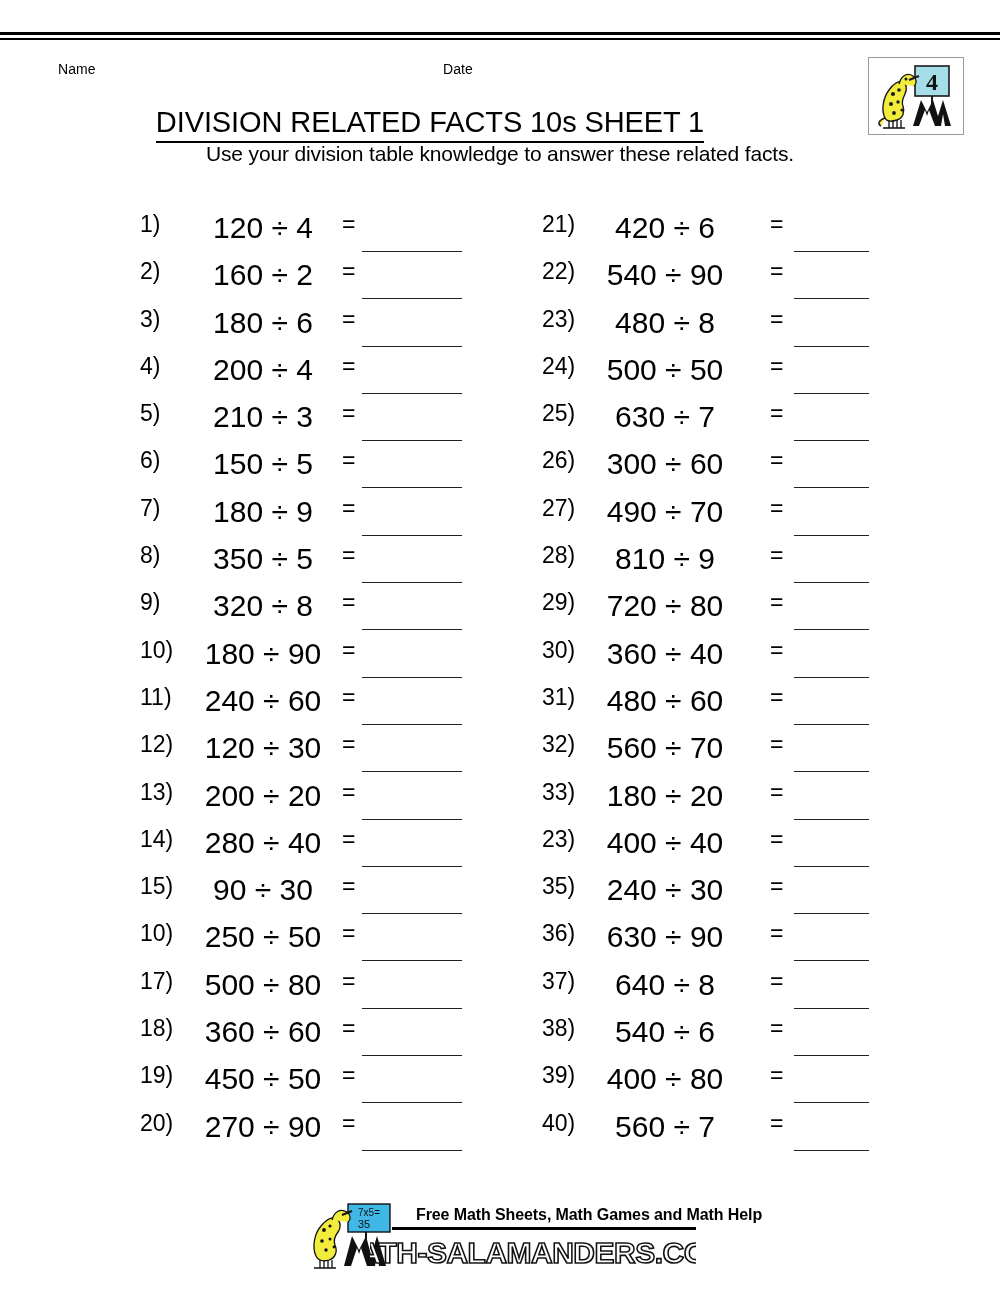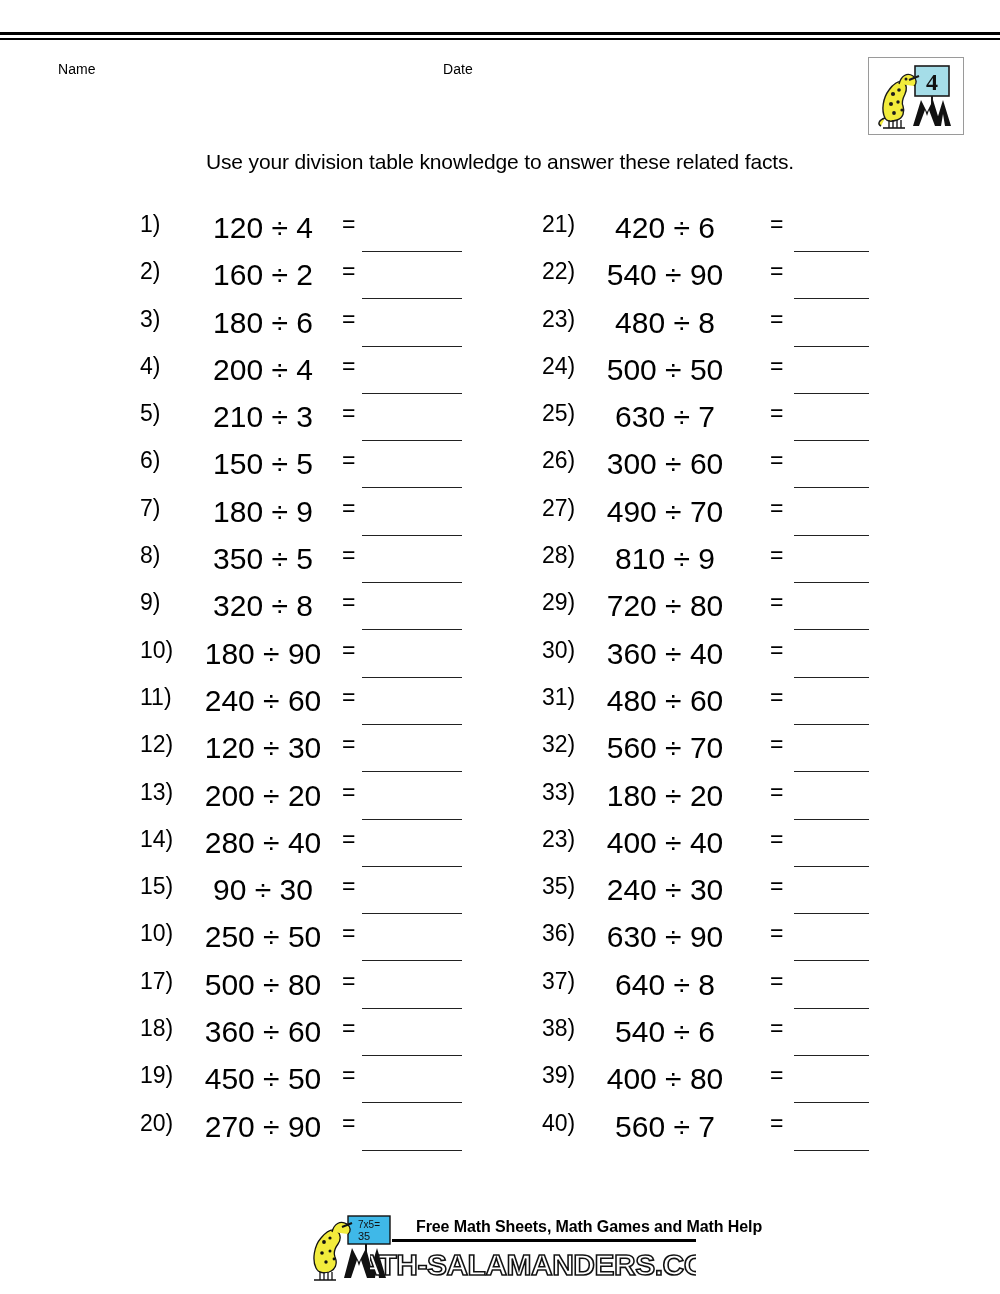--- a/index.html
+++ b/index.html
@@ -78,21 +78,21 @@
     letter-spacing: -0.1px;
     white-space: nowrap;
   }
   #title .u {
     border-bottom: 2px solid #000;
     padding-bottom: 3px;
   }
   #subtitle {
     position: absolute;
     left: 0;
-    top: 150px;
+    top: 142px;
     width: 1000px;
     text-align: center;
     font-size: 21px;
     font-weight: 400;
     letter-spacing: -0.15px;
     white-space: nowrap;
   }
 
   
   .col {
@@ -144,21 +144,21 @@
   
   #footer {
     position: absolute;
     left: 0;
     top: 1198px;
     width: 1000px;
     height: 78px;
   }
   #footer-inner {
     position: relative;
-    margin: 12px auto;
+    margin: 0 auto;
     width: 392px;
     height: 78px;
   }
   #footer-salamander {
     position: absolute;
     left: 0;
     top: 2px;
   }
   #footer-tagline {
     position: absolute;
@@ -232,20 +232,21 @@
         <circle cx="30" cy="32" r="1.8"></circle>
         <circle cx="22" cy="46" r="2"></circle>
         <circle cx="29" cy="44" r="1.7"></circle>
         <circle cx="25" cy="55" r="1.9"></circle>
         <circle cx="33" cy="52" r="1.6"></circle>
         <circle cx="37" cy="21" r="1.5"></circle>
       </g>
     </svg>
   </div>
 
+  <div id="title"><span class="u">DIVISION RELATED FACTS 10s SHEET 1</span></div>
   <div id="subtitle">Use your division table knowledge to answer these related facts.</div>
 
   <div class="col" id="col-left">
       <div class="prob">
         <span class="num">1)</span>
         <span class="expr">120 ÷ 4</span>
         <span class="eq">=</span>
         <span class="ansline"></span>
       </div>
       <div class="prob">

